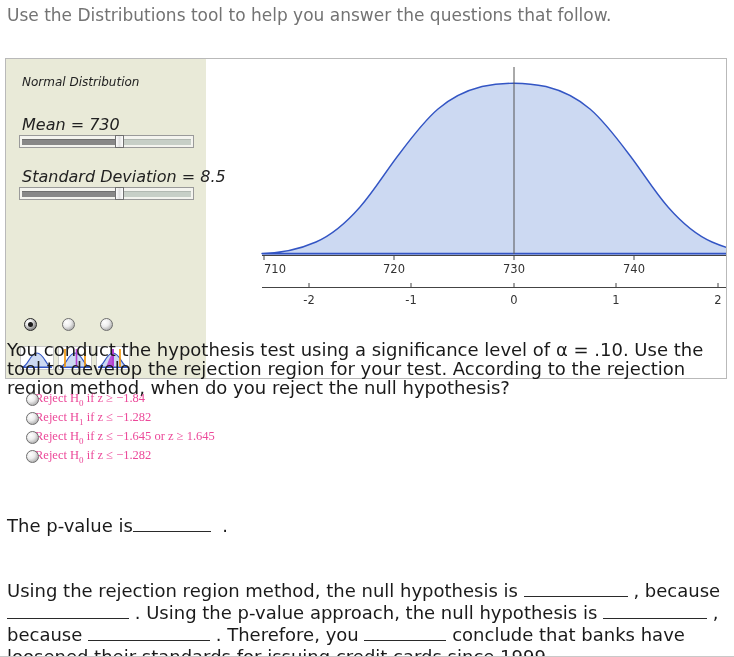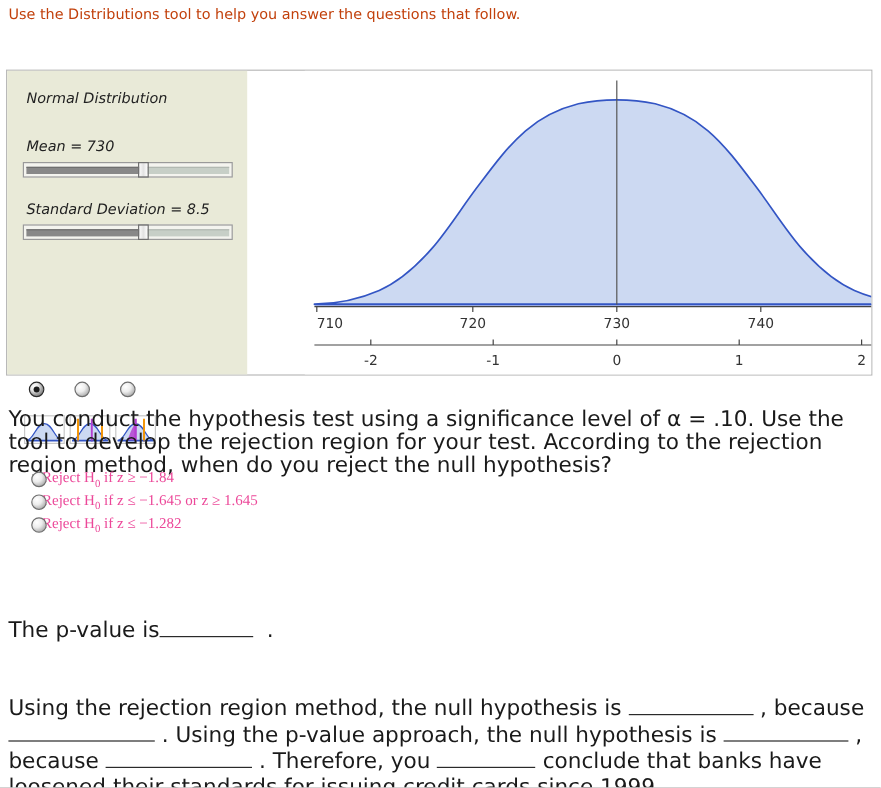--- a/index.html
+++ b/index.html
@@ -15,32 +15,32 @@
     font-size: 12.5px;
     color: #1a1a1a;
     overflow: hidden;
   }
 
   
   .intro {
     position: absolute;
     left: 7px;
     top: 5px;
-    font-size: 12px;
-    color: #c2410c;
+    font-size: 17px;
+    color: #737373;
     white-space: nowrap;
   }
 
   
   .tool-panel {
     position: absolute;
     left: 5px;
     top: 58px;
     width: 722px;
-    height: 255px;
+    height: 321px;
     border: 1px solid #b9b9b9;
     box-sizing: border-box;
     background: #ffffff;
   }
   .controls {
     position: absolute;
     left: 0;
     top: 0;
     width: 200px;
     height: 100%;
@@ -52,21 +52,21 @@
     left: 16px;
     top: 16px;
     font-style: italic;
     font-size: 12px;
     color: #222;
   }
   .ctrl-label {
     position: absolute;
     left: 16px;
     font-style: italic;
-    font-size: 12px;
+    font-size: 16px;
     color: #222;
     white-space: nowrap;
   }
   .lbl-mean  { top: 56px; }
   .lbl-sd    { top: 108px; text-align: center; }
 
   .slider {
     position: absolute;
     left: 13px;
     width: 175px;
@@ -352,20 +352,24 @@
 
 <div class="para q-text">You conduct the hypothesis test using a significance level of α = .10. Use the tool to develop the rejection region for your test. According to the rejection region method, when do you reject the null hypothesis?</div>
 
 <div class="options">
   <div class="opt-row">
     <span class="radio3d"></span>
     <span class="opt-label"><span>Reject H</span><sub>0</sub><span> if z ≥ −1.84</span></span>
   </div>
   <div class="opt-row">
     <span class="radio3d"></span>
+    <span class="opt-label"><span>Reject H</span><sub>1</sub><span> if z ≤ −1.282</span></span>
+  </div>
+  <div class="opt-row">
+    <span class="radio3d"></span>
     <span class="opt-label"><span>Reject H</span><sub>0</sub><span> if z ≤ −1.645 or z ≥ 1.645</span></span>
   </div>
   <div class="opt-row">
     <span class="radio3d"></span>
     <span class="opt-label"><span>Reject H</span><sub>0</sub><span> if z ≤ −1.282</span></span>
   </div>
 </div>
 
 <div class="para pvalue-line">
   <span>The p-value is</span><span class="blank b-pv"></span>&nbsp;&nbsp;<span>.</span>

